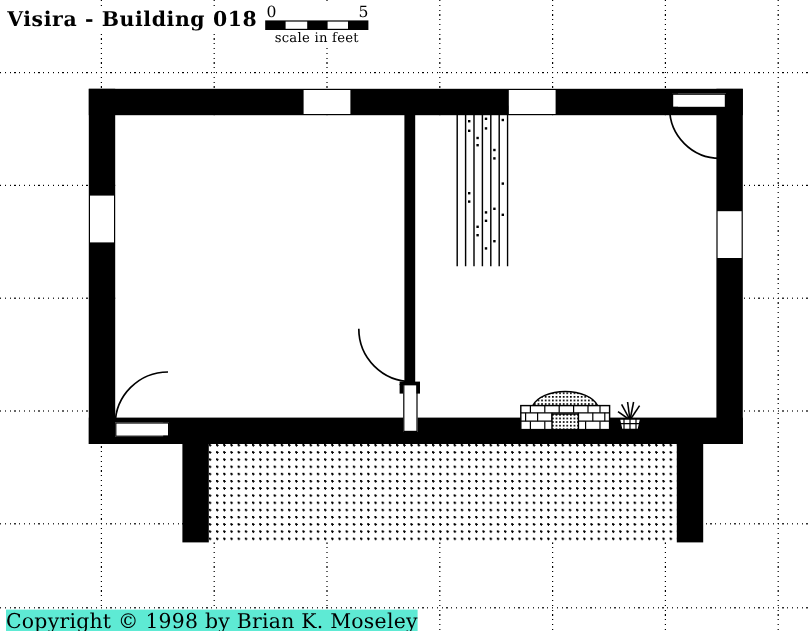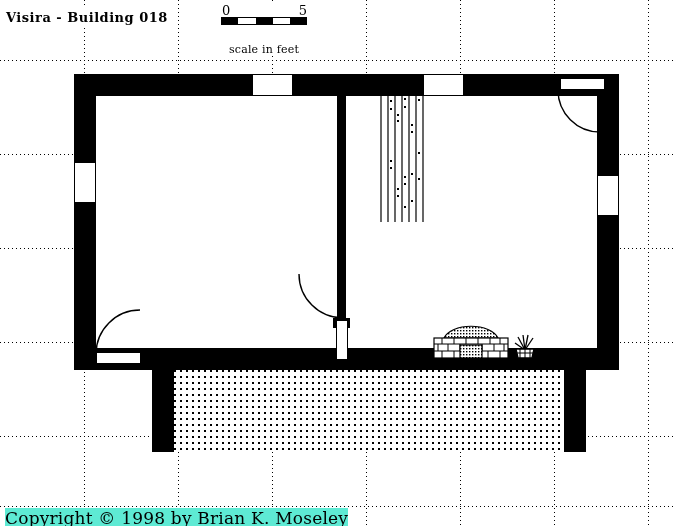--- a/index.html
+++ b/index.html
@@ -39,21 +39,21 @@
   
   #title-block {
     position: absolute;
     left: 6px;
     top: 8px;
     z-index: 40;
   }
   #plan-title {
     font-family: "DejaVu Serif", serif;
     font-weight: bold;
-    font-size: 13px;
+    font-size: 17px;
     letter-spacing: 0.5px;
     color: #000;
     white-space: nowrap;
     background: #fff;
     line-height: 19px;
   }
   #plan-subtitle {
     font-family: "DejaVu Serif", serif;
     font-size: 12px;
     letter-spacing: 0.3px;
@@ -94,21 +94,21 @@
     position: absolute;
     top: 1px;
     height: 6px;
     background: #fff;
   }
   #scale-caption {
     font-family: "DejaVu Serif", serif;
     font-size: 11px;
     text-align: center;
     color: #000;
-    margin-top: 18px;
+    margin-top: 0;
     letter-spacing: 0.2px;
     white-space: nowrap;
   }
 
   
   #copyright {
     position: absolute;
     left: 5px;
     top: 508px;
     font-family: "DejaVu Serif", serif;

